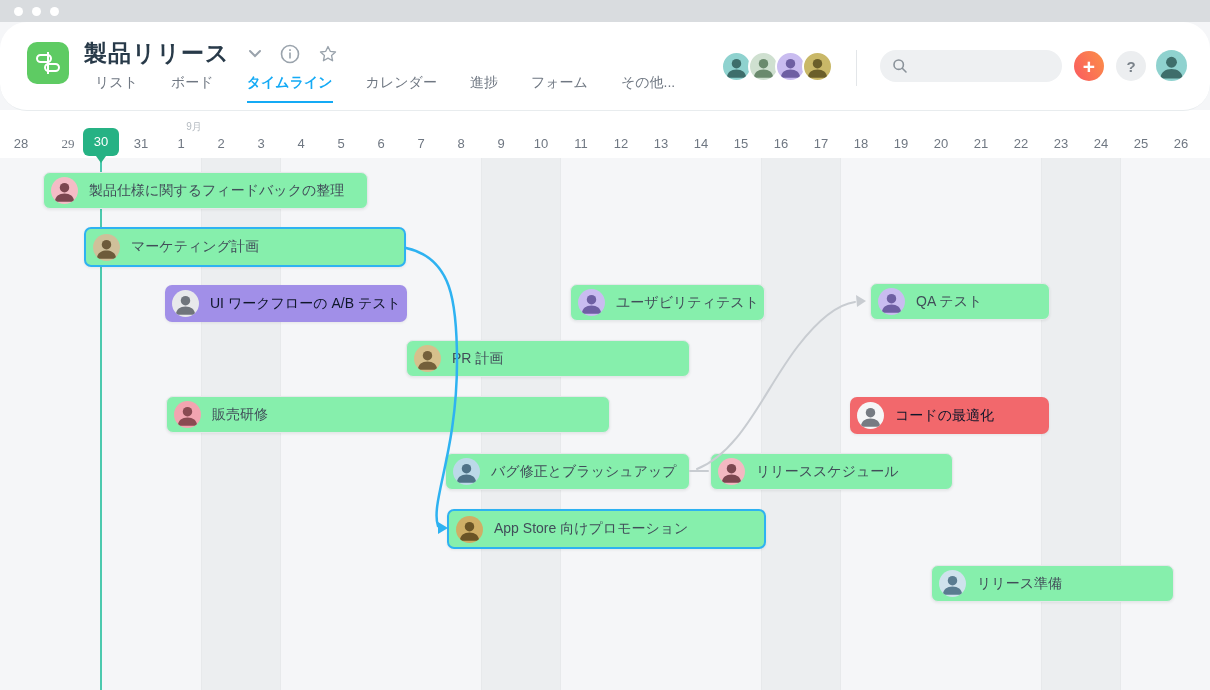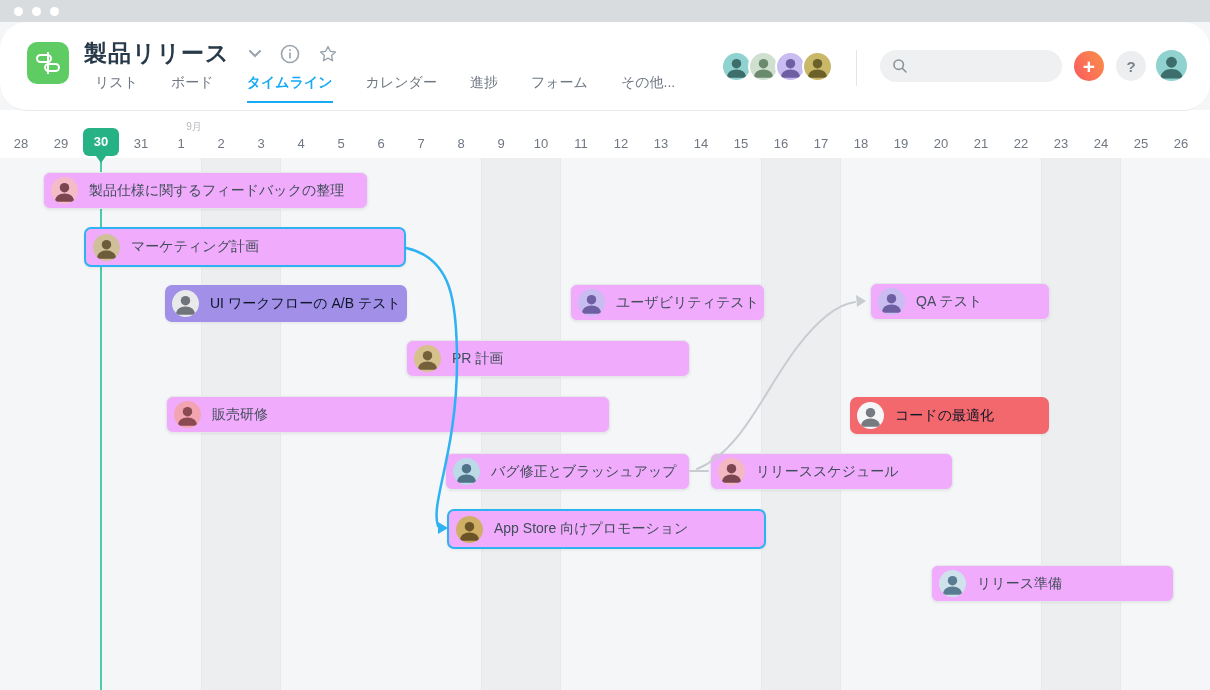--- a/index.html
+++ b/index.html
@@ -25,31 +25,31 @@
   .searchbox input{border:none;background:transparent;outline:none;font-size:13px;width:130px;margin-left:8px;color:#4a545e;}
   .roundbtn{position:absolute;width:30px;height:30px;border-radius:50%;display:flex;align-items:center;justify-content:center;font-size:18px;cursor:pointer;box-sizing:border-box;}
   .plusbtn{left:1074px;top:29px;color:#ffffff;font-size:21px;font-weight:bold;line-height:1;}
   .helpbtn{left:1116px;top:29px;background:#eceef0;color:#7a828a;font-size:15px;font-weight:bold;}
   .profile-slot{position:absolute;left:1156px;top:28px;}
 
   
   .ruler{position:absolute;top:110px;left:0;right:0;height:48px;background:#ffffff;z-index:30;overflow:visible;}
   .day-label{position:absolute;top:26px;width:40px;text-align:center;font-size:13px;color:#6f7782;}
   .month-label{position:absolute;top:10px;width:40px;text-align:center;font-size:10px;color:#b4bac0;}
-  .today-badge{position:absolute;top:18px;width:36px;height:28px;border-radius:6px;color:#ffffff;font-size:13px;font-weight:bold;text-align:center;line-height:28px;cursor:pointer;}
+  .today-badge{position:absolute;top:18px;width:36px;height:28px;border-radius:6px;color:#ffffff;font-size:13px;font-weight:normal;text-align:center;line-height:28px;cursor:pointer;}
   .today-badge:after{content:"";position:absolute;left:50%;margin-left:-5px;top:28px;border-left:5px solid transparent;border-right:5px solid transparent;border-top:7px solid;border-top-color:inherit;color:inherit;}
 
   
   .chart-bg{position:absolute;top:158px;left:0;right:0;bottom:0;z-index:1;}
   .band{position:absolute;top:0;bottom:0;width:80px;background:#eceef0;border-left:1px solid #e7e9eb;border-right:1px solid #e7e9eb;box-sizing:border-box;}
   .today-line{position:absolute;top:0;bottom:0;left:100px;width:2px;}
 
   
   .task-layer{position:absolute;top:0;left:0;right:0;bottom:0;z-index:2;}
-  .task{position:absolute;height:37px;background:#f0abfc;border:1px solid #e5e8ea;border-radius:7px;box-shadow:0 1px 3px rgba(0,0,0,0.07);display:flex;align-items:center;padding-left:7px;box-sizing:border-box;cursor:pointer;}
+  .task{position:absolute;height:37px;background:#86efac;border:1px solid #e5e8ea;border-radius:7px;box-shadow:0 1px 3px rgba(0,0,0,0.07);display:flex;align-items:center;padding-left:7px;box-sizing:border-box;cursor:pointer;}
   .task .tlabel{margin-left:11px;font-size:14px;color:#414d59;white-space:nowrap;overflow:hidden;}
   .task.selected{height:40px;border-width:2px;border-style:solid;}
   .task.purple,.task.coral{border:none;height:37px;}
   .task.purple .tlabel,.task.coral .tlabel{color:#0f172a;}
 
   .tav{border-radius:50%;overflow:hidden;display:flex;align-items:center;justify-content:center;flex:0 0 auto;}
 
   
   .conn-layer{position:absolute;top:0;left:0;z-index:3;pointer-events:none;}
 </style>
@@ -142,21 +142,21 @@
           <svg width="31" height="31" viewBox="0 0 24 24">
             <circle cx="12" cy="9.5" r="4.2" fill="#3e6e6b"></circle>
             <path d="M3.5 22c0-4.8 3.8-7.3 8.5-7.3s8.5 2.5 8.5 7.3z" fill="#3e6e6b"></path>
           </svg>
         </span>
       </div>
   </div>
 
   <div class="ruler">
       <div class="day-label" style="left: 1px;">28</div>
-      <div class="day-label" style="left: 41px;">29</div>
+      <div class="day-label" style="left: 48px; font-family: Liberation Serif, serif;">29</div>
       <div class="today-badge" style="left: 83px; background: rgb(38, 178, 132); color: rgb(255, 255, 255);">30</div>
       <div class="day-label" style="left: 121px;">31</div>
       <div class="day-label" style="left: 161px;">1</div>
       <div class="day-label" style="left: 201px;">2</div>
       <div class="day-label" style="left: 241px;">3</div>
       <div class="day-label" style="left: 281px;">4</div>
       <div class="day-label" style="left: 321px;">5</div>
       <div class="day-label" style="left: 361px;">6</div>
       <div class="day-label" style="left: 401px;">7</div>
       <div class="day-label" style="left: 441px;">8</div>

